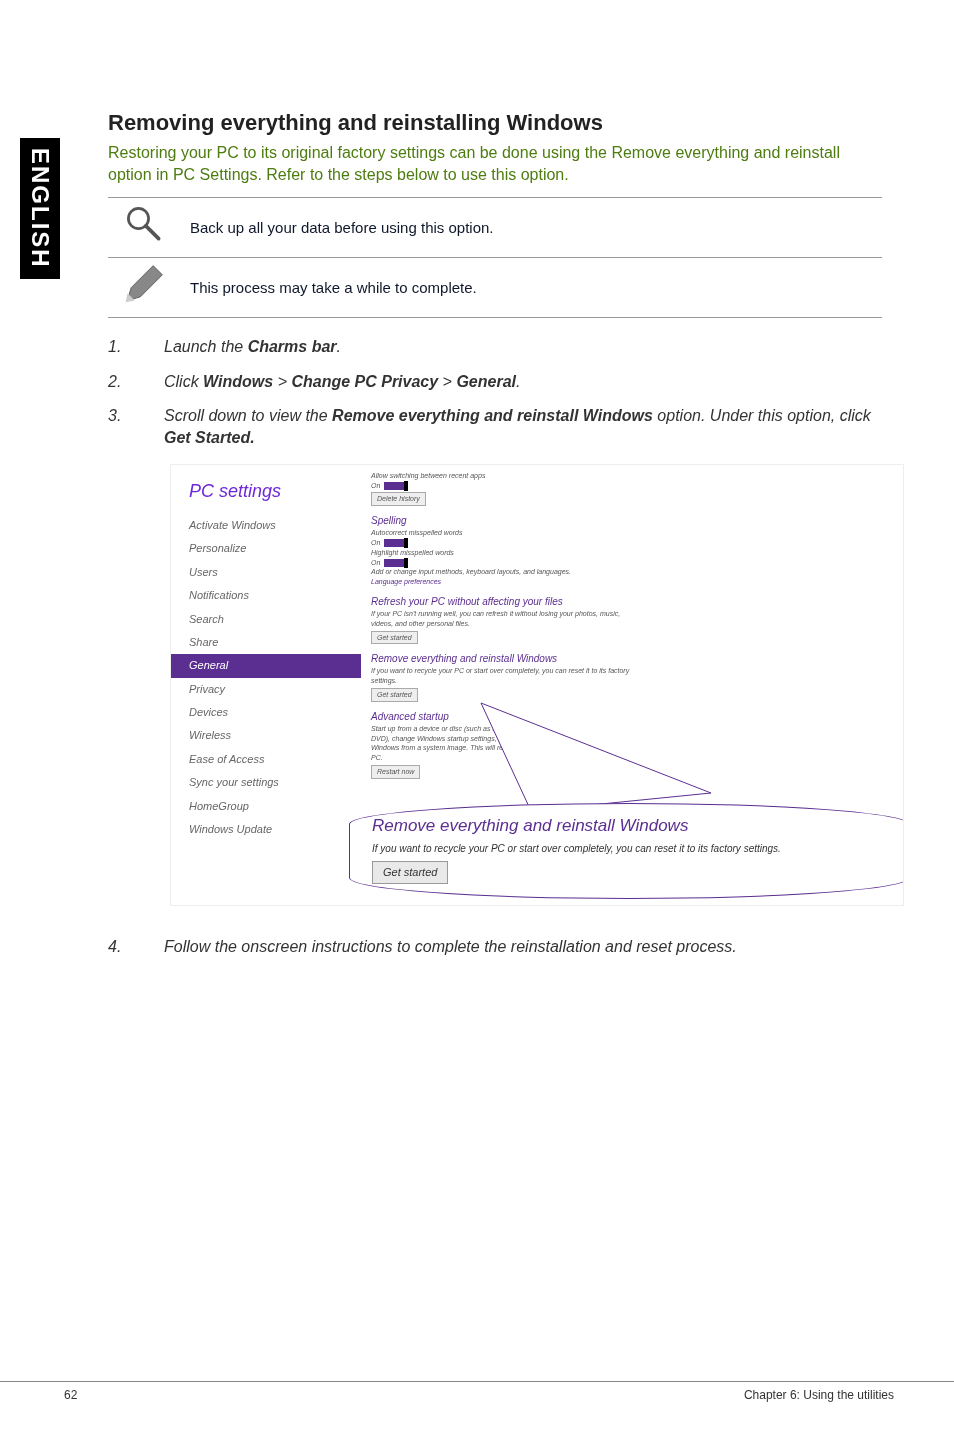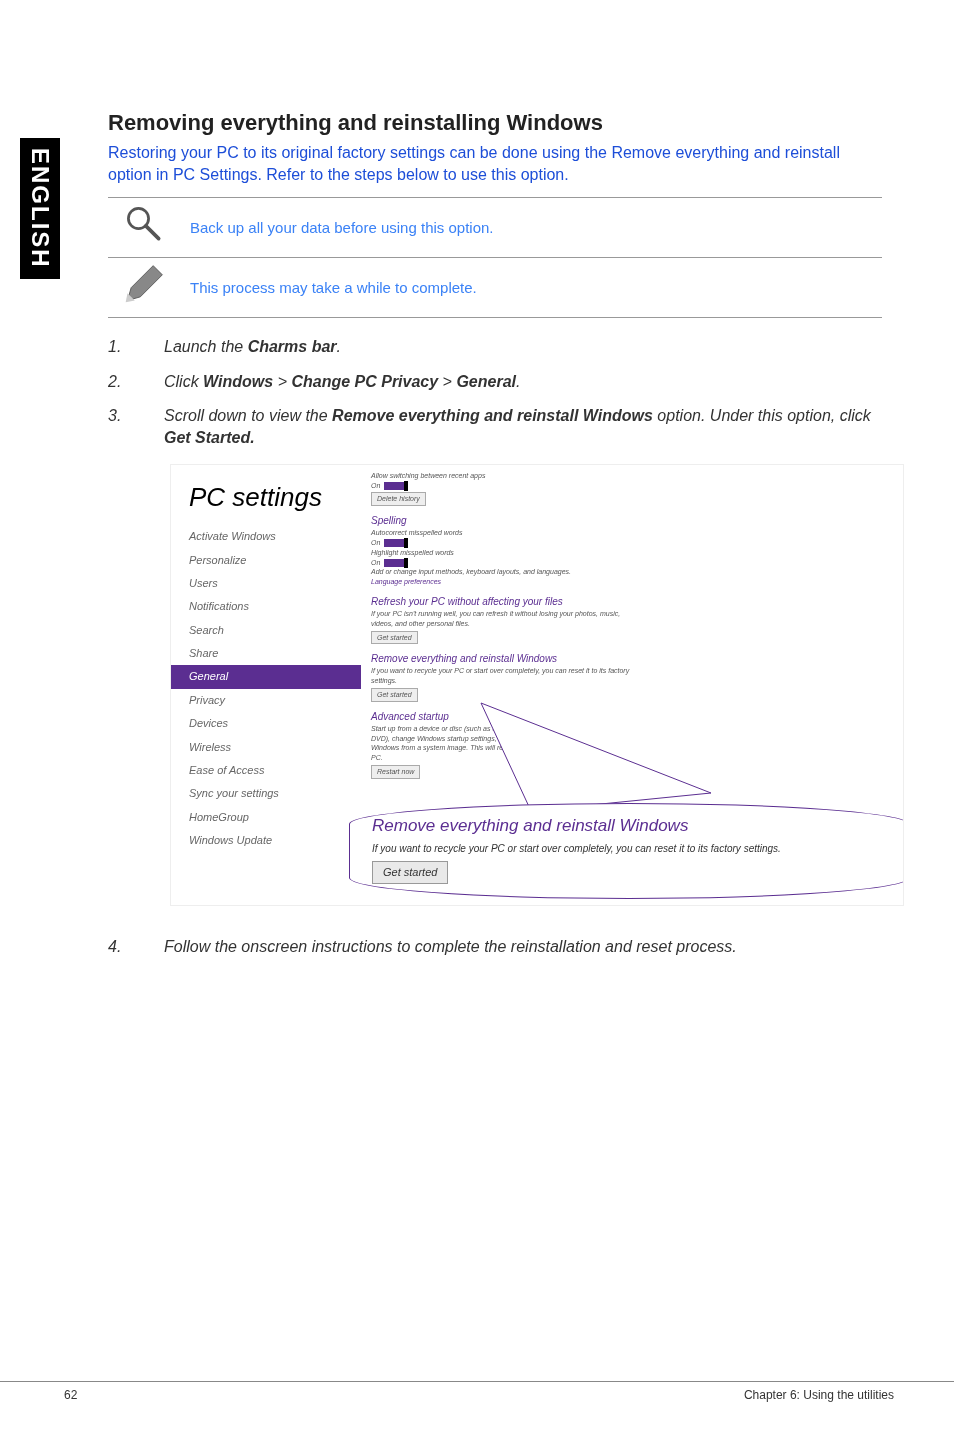--- a/index.html
+++ b/index.html
@@ -28,34 +28,34 @@
     padding-top: 110px;
   }
   h2.section-title {
     font-size: 22px;
     font-weight: bold;
     margin: 0 0 6px 0;
     color: #222;
   }
   p.intro {
     font-size: 16px;
-    color: #1d4ed8;
+    color: #4d7c0f;
     margin: 0 0 12px 0;
     line-height: 1.35;
   }
   .note-table {
     width: 100%;
     border-collapse: collapse;
     margin-bottom: 18px;
   }
   .note-table td {
     padding: 8px 10px;
     vertical-align: middle;
     font-size: 15px;
-    color: #3b82f6;
+    color: #0f172a;
   }
   .note-table .icon-cell {
     width: 52px;
     text-align: center;
     vertical-align: top;
     padding-top: 4px;
   }
   .note-table tr.top-border td { border-top: 1px solid #999; }
   .note-table tr.bottom-border td { border-bottom: 1px solid #999; }
   .note-icon svg { width: 44px; height: 44px; }
@@ -94,22 +94,22 @@
     overflow: hidden;
   }
   .ss-sidebar {
     position: absolute;
     left: 0; top: 0; bottom: 0;
     width: 190px;
     background: #fff;
     padding-top: 14px;
   }
   .ss-sidebar .title {
-    font-size: 26px;
-    color: #000000;
+    font-size: 18px;
+    color: #6d28d9;
     font-weight: 300;
     padding-left: 18px;
     margin-bottom: 10px;
   }
   .ss-sidebar .item {
     font-size: 11px;
     color: #666;
     padding: 4px 18px;
   }
   .ss-sidebar .item.active {

